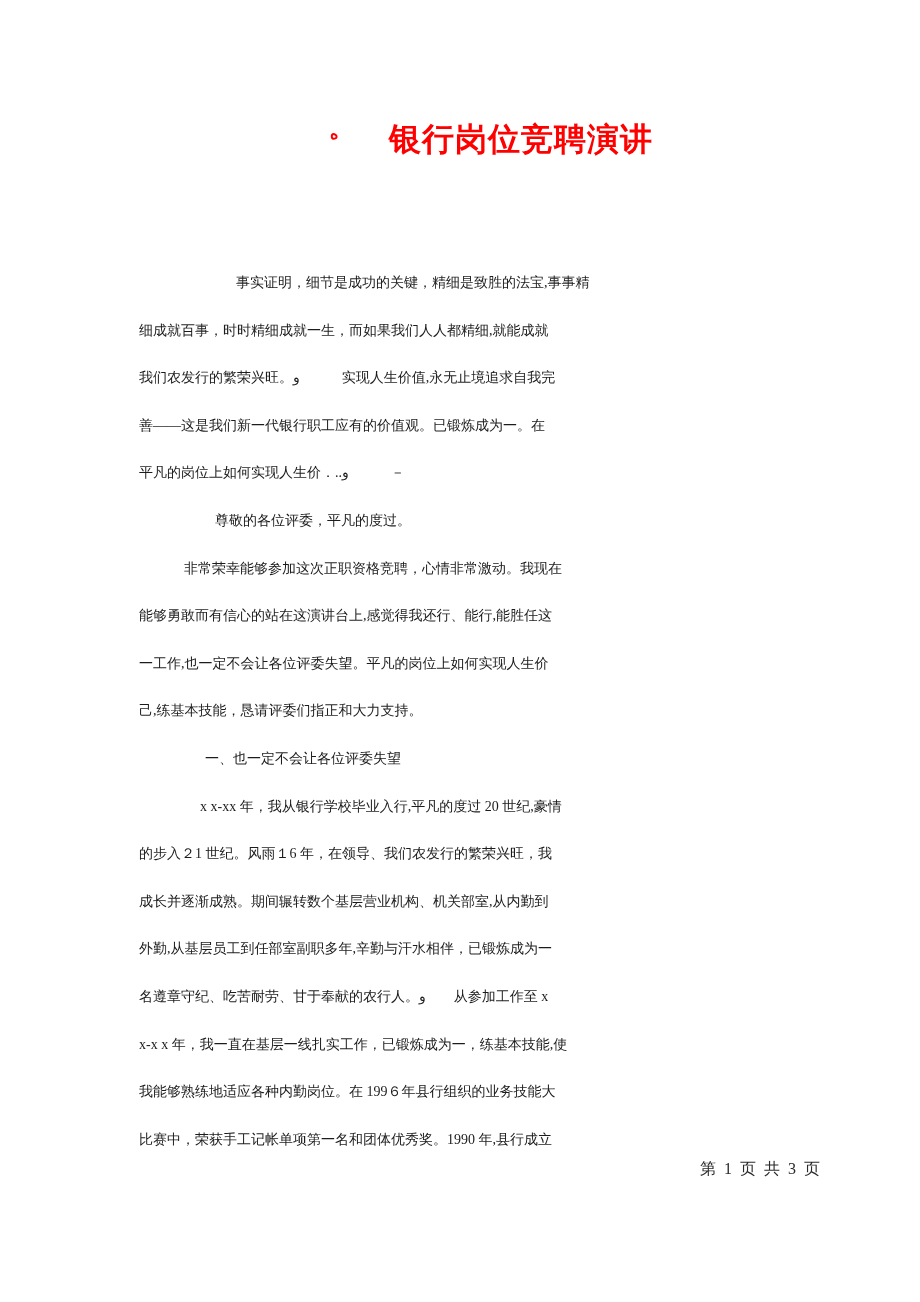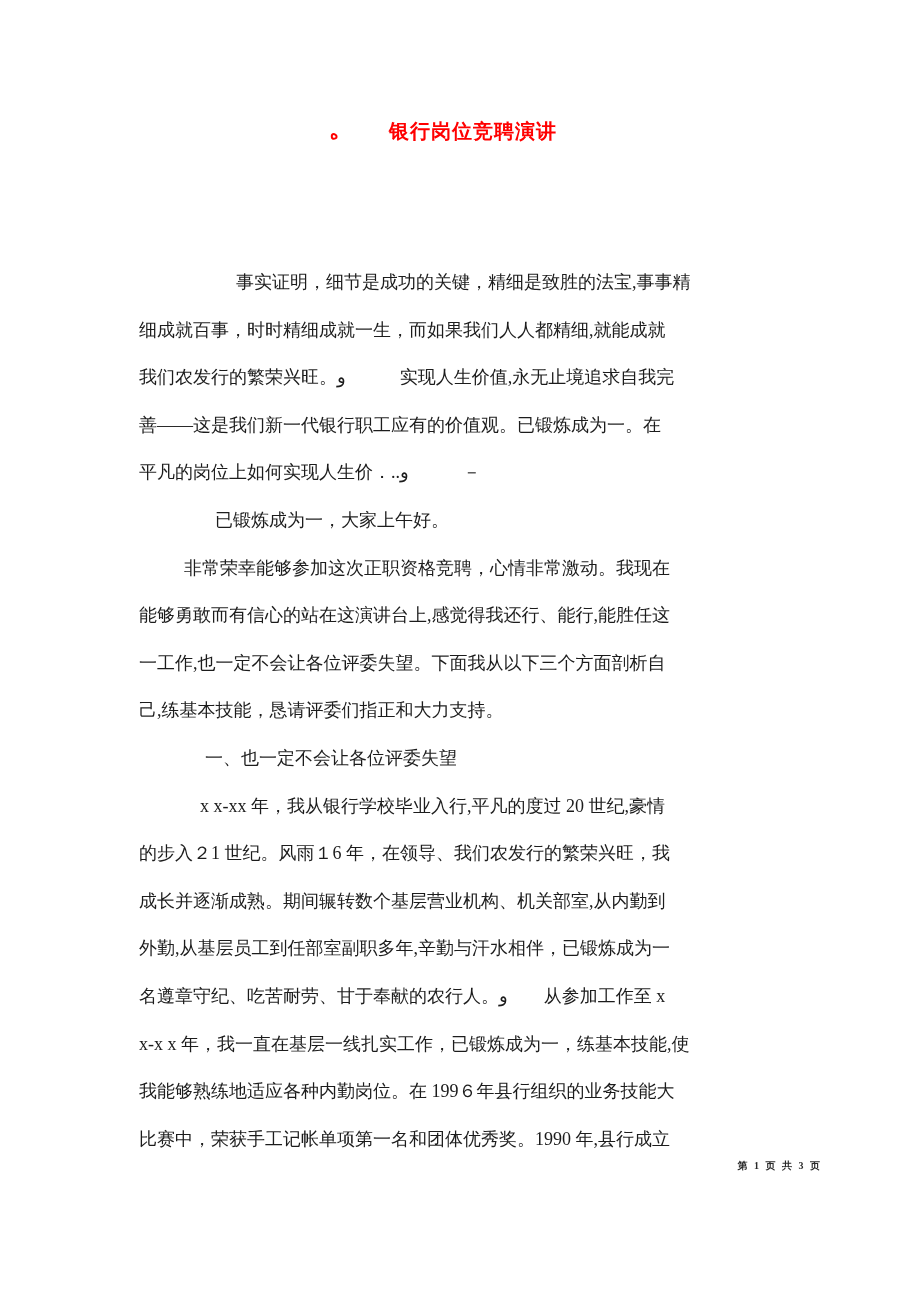--- a/index.html
+++ b/index.html
@@ -22,68 +22,67 @@
     top: 124px;
     font-size: 16px;
     font-weight: bold;
     white-space: pre;
   }
   .doc-title {
     position: absolute;
     left: 389px;
     top: 118px;
     margin: 0;
-    font-size: 20px;
+    font-size: 32px;
     font-weight: bold;
     letter-spacing: 1px;
     white-space: pre;
   }
   .doc-body {
     position: absolute;
     left: 139px;
     top: 259px;
     width: 700px;
   }
   .doc-body .line {
     height: 47.6px;
     line-height: 47.6px;
-    font-size: 18px;
+    font-size: 14px;
     white-space: pre;
     letter-spacing: 0px;
   }
   .page-footer {
     position: absolute;
     right: 98px;
     top: 1159px;
-    font-size: 10px;
+    font-size: 16px;
     letter-spacing: 2px;
     white-space: pre;
     color: #2a2a2a;
-    font-weight: bold;
   }
 </style>
 </head>
 <body>
 
 <div class="page">
 
   <span class="title-mark" style="color: rgb(255, 0, 0);">ه</span>
 
   <h1 class="doc-title" style="color: rgb(255, 0, 0);">银行岗位竞聘演讲</h1>
 
   <div class="doc-body">
       <div class="line" style="padding-left: 97px;">事实证明，细节是成功的关键，精细是致胜的法宝,事事精</div>
       <div class="line">细成就百事，时时精细成就一生，而如果我们人人都精细,就能成就</div>
       <div class="line">我们农发行的繁荣兴旺。و　　　实现人生价值,永无止境追求自我完</div>
       <div class="line">善——这是我们新一代银行职工应有的价值观。已锻炼成为一。在</div>
       <div class="line">平凡的岗位上如何实现人生价．..و　　　－</div>
-      <div class="line" style="padding-left: 76px;">已锻炼成为一，大家上午好。</div>
+      <div class="line" style="padding-left: 76px;">尊敬的各位评委，平凡的度过。</div>
       <div class="line" style="padding-left: 45px;">非常荣幸能够参加这次正职资格竞聘，心情非常激动。我现在</div>
       <div class="line">能够勇敢而有信心的站在这演讲台上,感觉得我还行、能行,能胜任这</div>
-      <div class="line">一工作,也一定不会让各位评委失望。下面我从以下三个方面剖析自</div>
+      <div class="line">一工作,也一定不会让各位评委失望。平凡的岗位上如何实现人生价</div>
       <div class="line">己,练基本技能，恳请评委们指正和大力支持。</div>
       <div class="line" style="padding-left: 66px;">一、也一定不会让各位评委失望</div>
       <div class="line" style="padding-left: 61px;">x x-xx 年，我从银行学校毕业入行,平凡的度过 20 世纪,豪情</div>
       <div class="line">的步入２1 世纪。风雨１6 年，在领导、我们农发行的繁荣兴旺，我</div>
       <div class="line">成长并逐渐成熟。期间辗转数个基层营业机构、机关部室,从内勤到</div>
       <div class="line">外勤,从基层员工到任部室副职多年,辛勤与汗水相伴，已锻炼成为一</div>
       <div class="line">名遵章守纪、吃苦耐劳、甘于奉献的农行人。و　　从参加工作至 x</div>
       <div class="line">x-x x 年，我一直在基层一线扎实工作，已锻炼成为一，练基本技能,使</div>
       <div class="line">我能够熟练地适应各种内勤岗位。在 199６年县行组织的业务技能大</div>
       <div class="line">比赛中，荣获手工记帐单项第一名和团体优秀奖。1990 年,县行成立</div>

